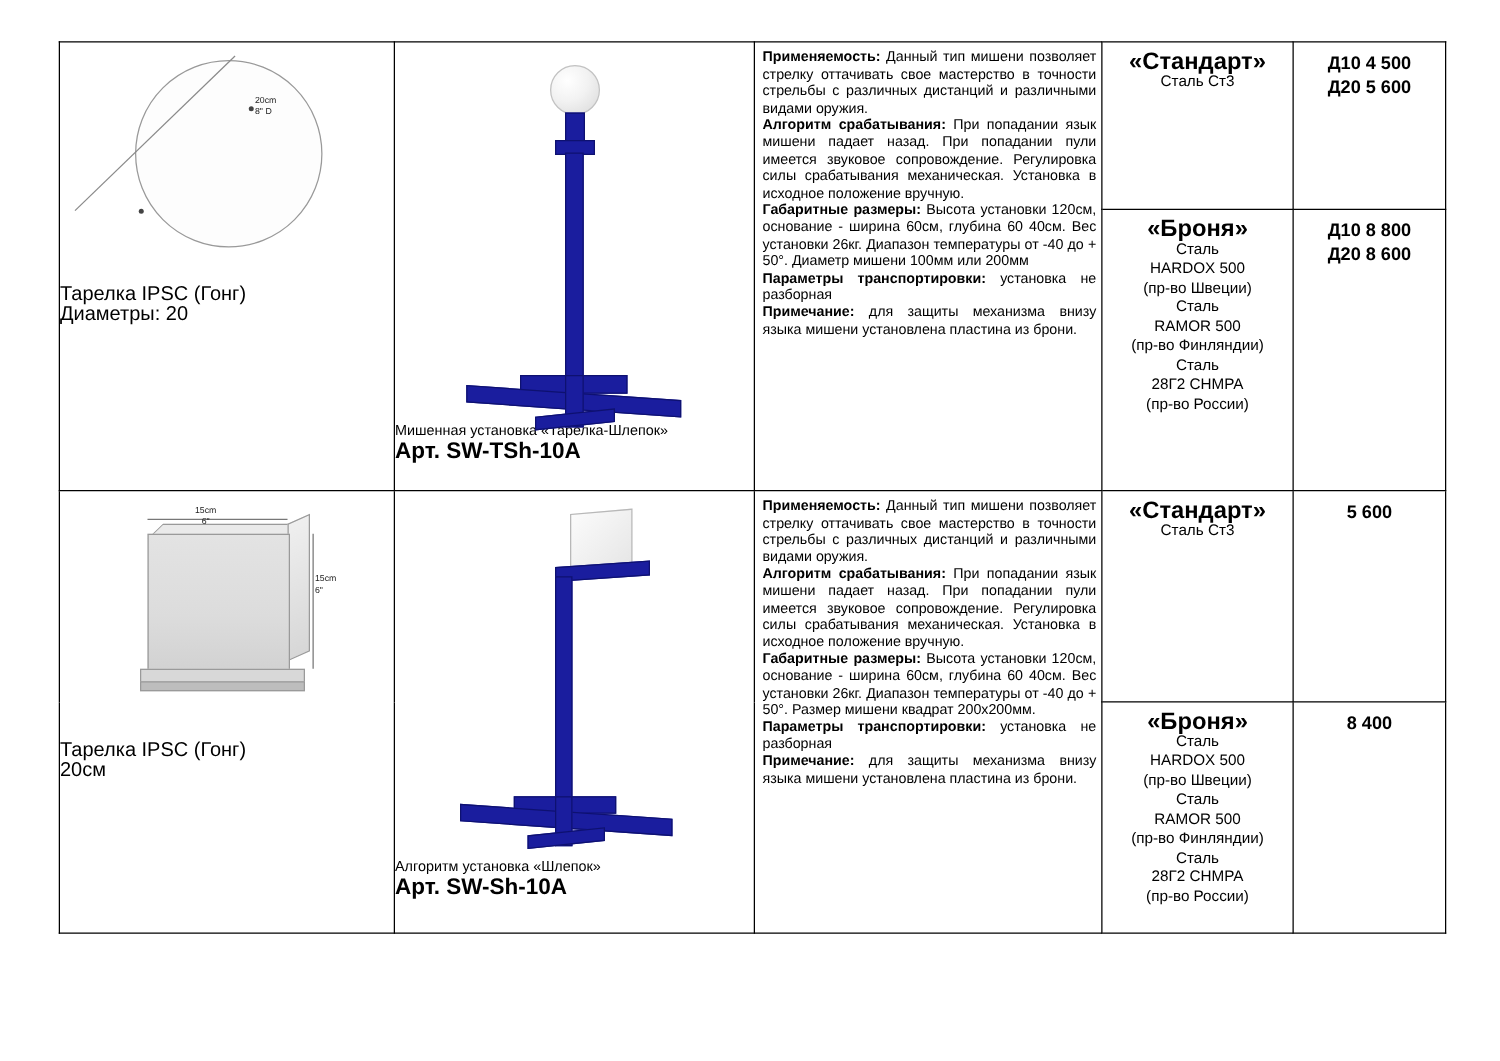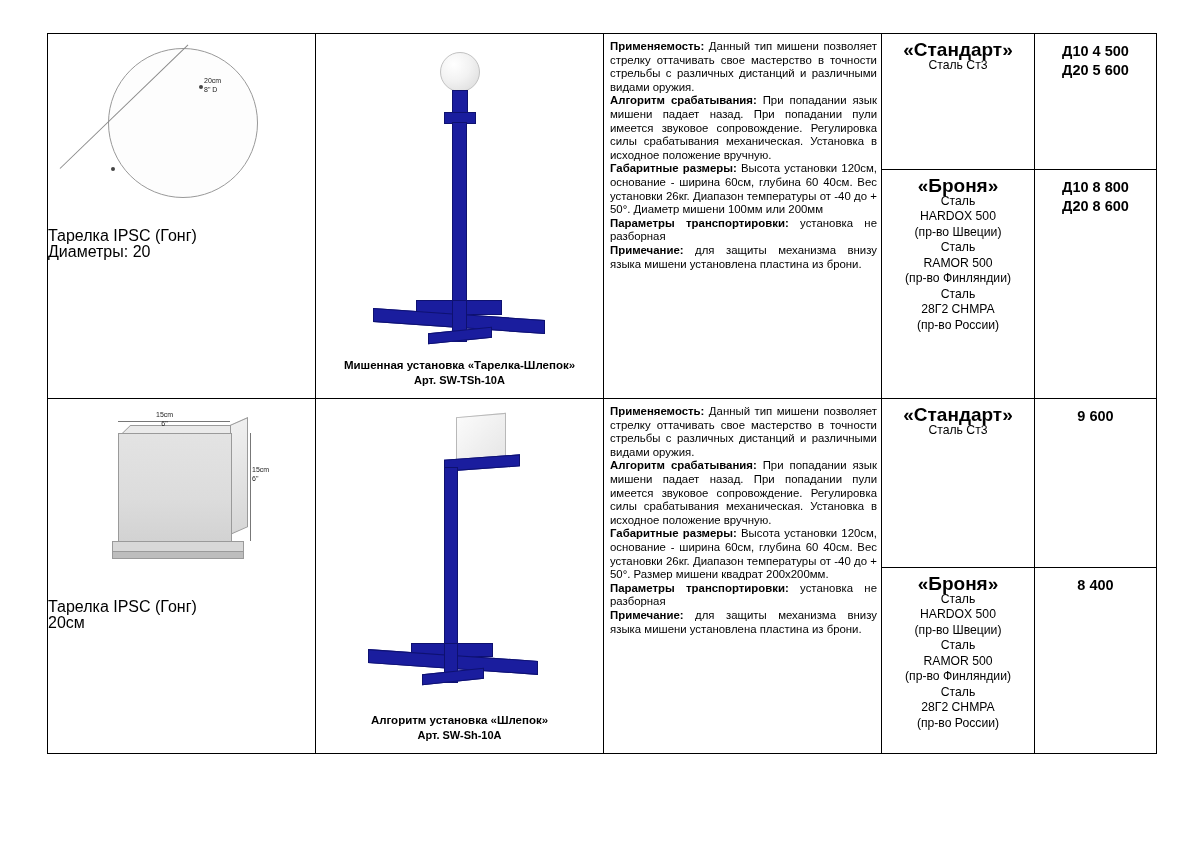--- a/index.html
+++ b/index.html
@@ -159,28 +159,26 @@
   }
 
   
   .photo-cell { position: relative; }
   .photo-wrap {
     position: relative;
     height: 300px;
     margin-top: 4px;
   }
   .photo-caption {
-    text-align: center;
     font-size: 11.5px;
     line-height: 15px;
-    margin-top: 20px;
+    margin-top: 0;
     padding-bottom: 10px;
-    font-weight: bold;
-  }
-  .photo-caption b { font-size: 11px; }
+  }
+  .photo-caption b { font-size: 18px; }
 
   .stand-pole {
     position: absolute;
     background: #1a1d9e;
     border: 1px solid #0e1170;
   }
   .ball {
     position: absolute;
     width: 38px; height: 38px;
     border-radius: 50%;
@@ -394,21 +392,21 @@
 
     <td class="col-mat">
       <div class="mat" style="height:152px;">
         <div class="ttl">«Стандарт»</div>
         <div>Сталь Ст3</div>
       </div>
     </td>
 
     <td class="col-price">
       <div class="price" style="height:152px;">
-        <div>9 600</div>
+        <div>5 600</div>
       </div>
     </td>
   </tr>
 
   <tr>
     <td class="col-mat">
       <div class="mat" style="height:168px;">
         <div class="ttl">«Броня»</div>
         <div>Сталь</div>
         <div>HARDOX 500</div>

